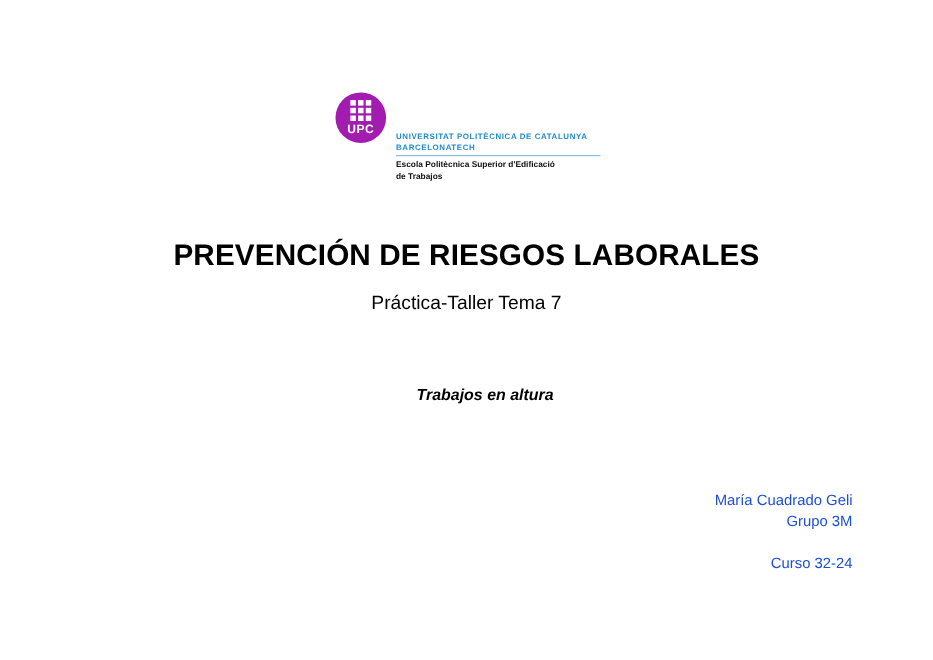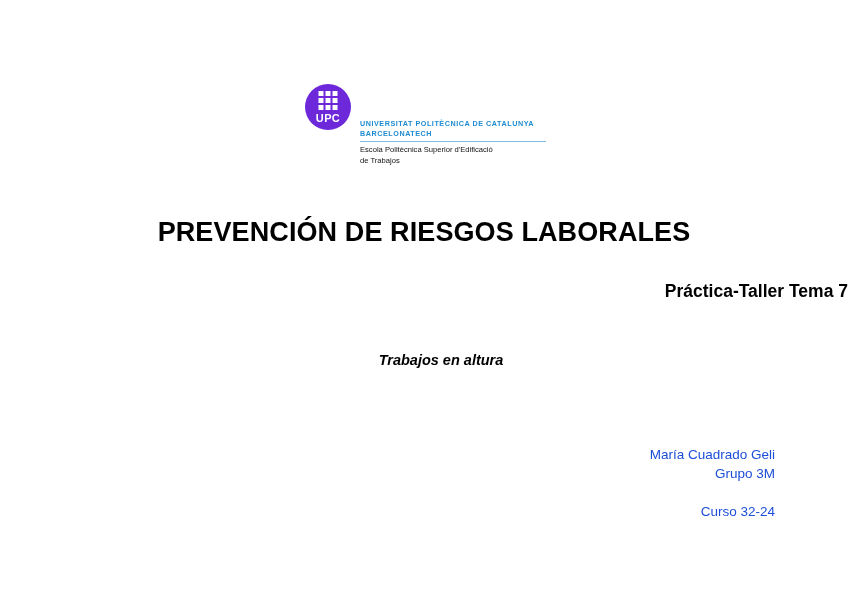--- a/index.html
+++ b/index.html
@@ -28,21 +28,21 @@
     height: 54px;
     display: flex;
     align-items: flex-start;
   }
   #logo-mark {
     position: relative;
     width: 46px;
     height: 46px;
     flex: 0 0 46px;
     border-radius: 50%;
-    background: #6d28d9;
+    background: #a21caf;
     margin-top: 2px;
   }
   #logo-dot-grid {
     position: absolute;
     left: 50%;
     top: 7px;
     transform: translateX(-50%);
     display: grid;
     grid-template-columns: repeat(3, 5px);
     grid-template-rows: repeat(3, 5px);
@@ -81,21 +81,21 @@
   }
   #logo-divider {
     width: 186px;
     height: 1px;
     background: #7fb9e0;
     margin: 2.5px 0 3.5px 0;
   }
   .logo-school-line {
     color: #111111;
     font-size: 7.6px;
-    font-weight: normal;
+    font-weight: bold;
     line-height: 10.5px;
     white-space: nowrap;
   }
 
   
   #main-title {
     position: absolute;
     left: 0;
     right: 0;
     top: 216px;
@@ -103,24 +103,24 @@
     font-size: 27px;
     font-weight: bold;
     letter-spacing: 0.1px;
     line-height: 32px;
     white-space: nowrap;
   }
   #sub-title {
     position: absolute;
     left: 0;
     right: 0;
-    top: 280px;
-    text-align: right;
+    top: 264px;
+    text-align: center;
     font-size: 17.5px;
-    font-weight: bold;
+    font-weight: normal;
     line-height: 22px;
   }
   #topic-title {
     position: absolute;
     left: 0;
     right: 0;
     top: 350px;
     text-align: center;
     font-size: 14.5px;
     font-weight: bold;

